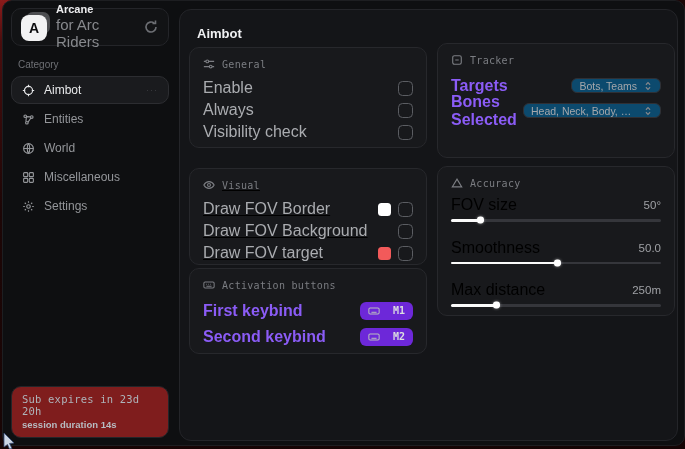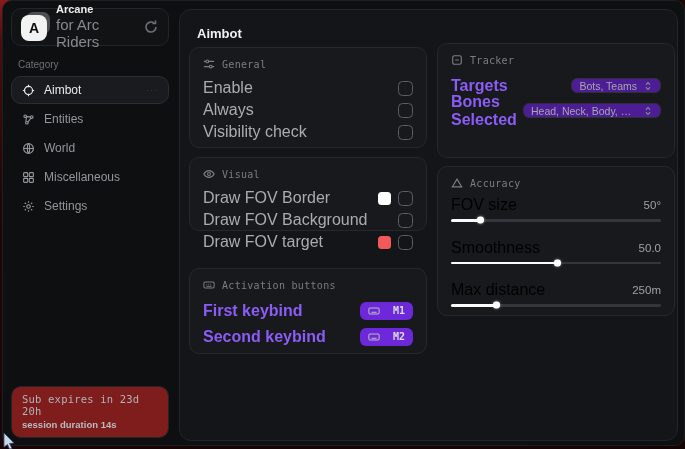--- a/index.html
+++ b/index.html
@@ -51,21 +51,21 @@
   .main {
     position:absolute; left:176px; top:8px; right:6px; bottom:4px;
     background:#141518; border:1px solid #242529; border-radius:12px;
   }
   .page-title { position:absolute; left:17px; top:16px; font-size:13px; font-weight:bold; color:#f0f1f3; }
   .card {
     position:absolute; background:#18191c; border:1px solid #27282c; border-radius:10px;
     padding:10px 13px;
   }
   .card-general    { left:9px;  top:37px;  width:238px; height:101px; }
-  .card-visual     { left:9px;  top:147px; width:238px; height:74px;  }
+  .card-visual     { left:9px;  top:158px; width:238px; height:97px;text-decoration:underline;  }
   .card-activation { left:9px;  top:258px; width:238px; height:86px;  }
   .card-tracker    { left:257px; top:33px;  width:238px; height:115px; }
   .card-accuracy   { left:257px; top:156px; width:238px; height:150px; }
   .card-head {
     display:flex; align-items:center; gap:7px; margin-bottom:7px;
     font-family:"DejaVu Sans Mono", monospace; font-size:10px; color:#7b7d82; letter-spacing:.3px;
   }
   .card-head svg { width:12px; height:12px; color:#7b7d82; }
   .row { height:22px; display:flex; align-items:center; }
   .row .lbl { font-size:16px; color:#aaacb0; }
@@ -75,21 +75,21 @@
   .swatch { width:13px; height:13px; border-radius:3.5px; cursor:pointer; }
   .key-pill {
     display:flex; align-items:flex-start; gap:13px; background:#6d28d9; border-radius:6px;
     padding:3px 8px; cursor:pointer;
   }
   .key-pill svg { width:12px; height:12px; color:#b9bbbf; }
   .key-pill .kv { font-family:"DejaVu Sans Mono", monospace; font-size:10px; font-weight:bold; color:#dcdee0; }
   .row-select { height:25px; margin-bottom:0; }
   .dropdown {
     margin-left:auto; height:15px; display:flex; align-items:center; gap:6px;
-    background:#4c1d95; border:1px solid #2f3035; border-radius:6px; padding:0 7px;
+    background:#0c4a6e; border:1px solid #2f3035; border-radius:6px; padding:0 7px;
     font-size:10.5px; color:#a5a7ab; cursor:pointer; white-space:nowrap;
   }
   .dropdown svg { width:10px; height:10px; color:#85878b; flex:none; }
   .slider-group { margin-bottom:17px; }
   .slider-top { display:flex; align-items:center; height:18px; }
   .slider-top .val { margin-left:auto; font-size:11.5px; color:#9fa1a5; }
   .track { position:relative; height:2.5px; background:#35363b; border-radius:2px; margin-top:5px; }
   .fill { position:absolute; left:0; top:0; height:100%; background:#fafafa; border-radius:2px; }
   .knob {
     position:absolute; top:50%; width:7px; height:7px; background:#fff; border-radius:3px 45% 45% 3px;

